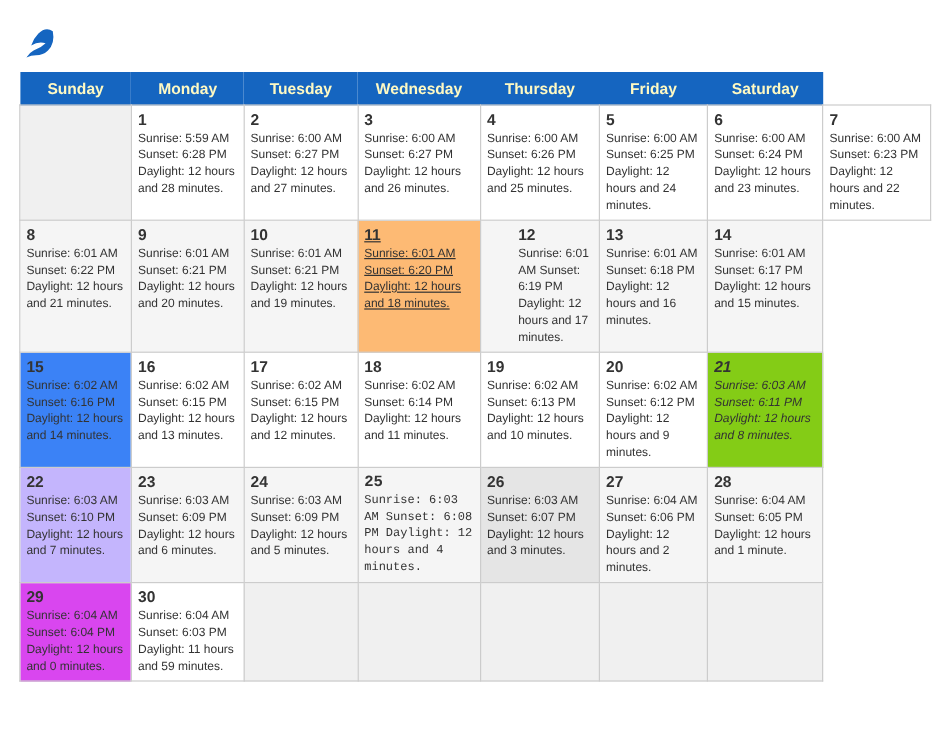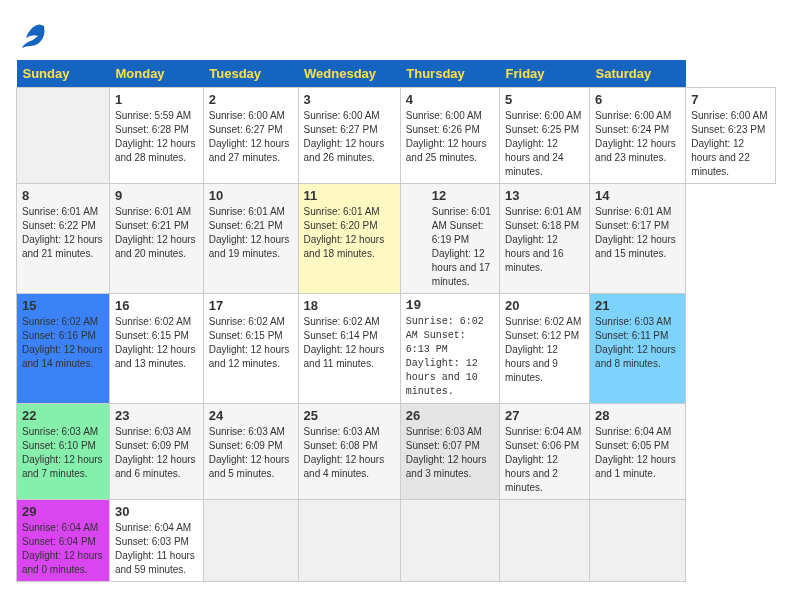--- a/index.html
+++ b/index.html
@@ -38,22 +38,22 @@
       margin-top: 2px;
     }
     table {
       width: 100%;
       border-collapse: collapse;
       margin-top: 8px;
       font-size: 11px;
     }
     th {
       background-color: #1565c0;
-      color: #fde047;
-      text-align: left;
+      color: #fef9c3;
+      text-align: center;
       padding: 6px 6px;
       font-size: 13px;
       font-weight: bold;
     }
     td {
       border: 1px solid #ccc;
       vertical-align: top;
       padding: 4px 5px;
       width: 113px;
       height: 80px;
@@ -189,21 +189,21 @@
 Daylight: 12 hours
 and 20 minutes.</div>
         </td>
         <td style="background-color: rgb(245, 245, 245);">
           <span class="day-num">10</span>
           <div class="day-info">Sunrise: 6:01 AM
 Sunset: 6:21 PM
 Daylight: 12 hours
 and 19 minutes.</div>
         </td>
-        <td style="background-color: #fef9c3;">
+        <td style="background-color: #fdba74; text-decoration: underline;">
           <span class="day-num">11</span>
           <div class="day-info">Sunrise: 6:01 AM
 Sunset: 6:20 PM
 Daylight: 12 hours
 and 18 minutes.</div>
         </td>
         <td style="background-color: rgb(245, 245, 245); padding-left: 31px;">
           <span class="day-num">12</span>
           <div class="day-info">Sunrise: 6:01 AM
 Sunset: 6:19 PM
@@ -247,65 +247,65 @@
 Daylight: 12 hours
 and 12 minutes.</div>
         </td>
         <td style="background-color: rgb(255, 255, 255);">
           <span class="day-num">18</span>
           <div class="day-info">Sunrise: 6:02 AM
 Sunset: 6:14 PM
 Daylight: 12 hours
 and 11 minutes.</div>
         </td>
-        <td style="background-color: rgb(255, 255, 255); font-family: Liberation Mono, monospace;">
+        <td style="background-color: rgb(255, 255, 255);">
           <span class="day-num">19</span>
           <div class="day-info">Sunrise: 6:02 AM
 Sunset: 6:13 PM
 Daylight: 12 hours
 and 10 minutes.</div>
         </td>
         <td style="background-color: rgb(255, 255, 255);">
           <span class="day-num">20</span>
           <div class="day-info">Sunrise: 6:02 AM
 Sunset: 6:12 PM
 Daylight: 12 hours
 and 9 minutes.</div>
         </td>
-        <td style="background-color: #7dd3fc;">
+        <td style="background-color: #84cc16; font-style: italic;">
           <span class="day-num">21</span>
           <div class="day-info">Sunrise: 6:03 AM
 Sunset: 6:11 PM
 Daylight: 12 hours
 and 8 minutes.</div>
         </td>
       </tr>
       <tr>
-        <td style="background-color: #86efac;">
+        <td style="background-color: #c4b5fd;">
           <span class="day-num">22</span>
           <div class="day-info">Sunrise: 6:03 AM
 Sunset: 6:10 PM
 Daylight: 12 hours
 and 7 minutes.</div>
         </td>
         <td style="background-color: rgb(245, 245, 245); margin-top: 12px;">
           <span class="day-num">23</span>
           <div class="day-info">Sunrise: 6:03 AM
 Sunset: 6:09 PM
 Daylight: 12 hours
 and 6 minutes.</div>
         </td>
         <td style="background-color: rgb(245, 245, 245);">
           <span class="day-num">24</span>
           <div class="day-info">Sunrise: 6:03 AM
 Sunset: 6:09 PM
 Daylight: 12 hours
 and 5 minutes.</div>
         </td>
-        <td style="background-color: rgb(245, 245, 245);">
+        <td style="background-color: rgb(245, 245, 245); font-family: Liberation Mono, monospace;">
           <span class="day-num">25</span>
           <div class="day-info">Sunrise: 6:03 AM
 Sunset: 6:08 PM
 Daylight: 12 hours
 and 4 minutes.</div>
         </td>
         <td style="background-color: #e5e5e5;">
           <span class="day-num">26</span>
           <div class="day-info">Sunrise: 6:03 AM
 Sunset: 6:07 PM

